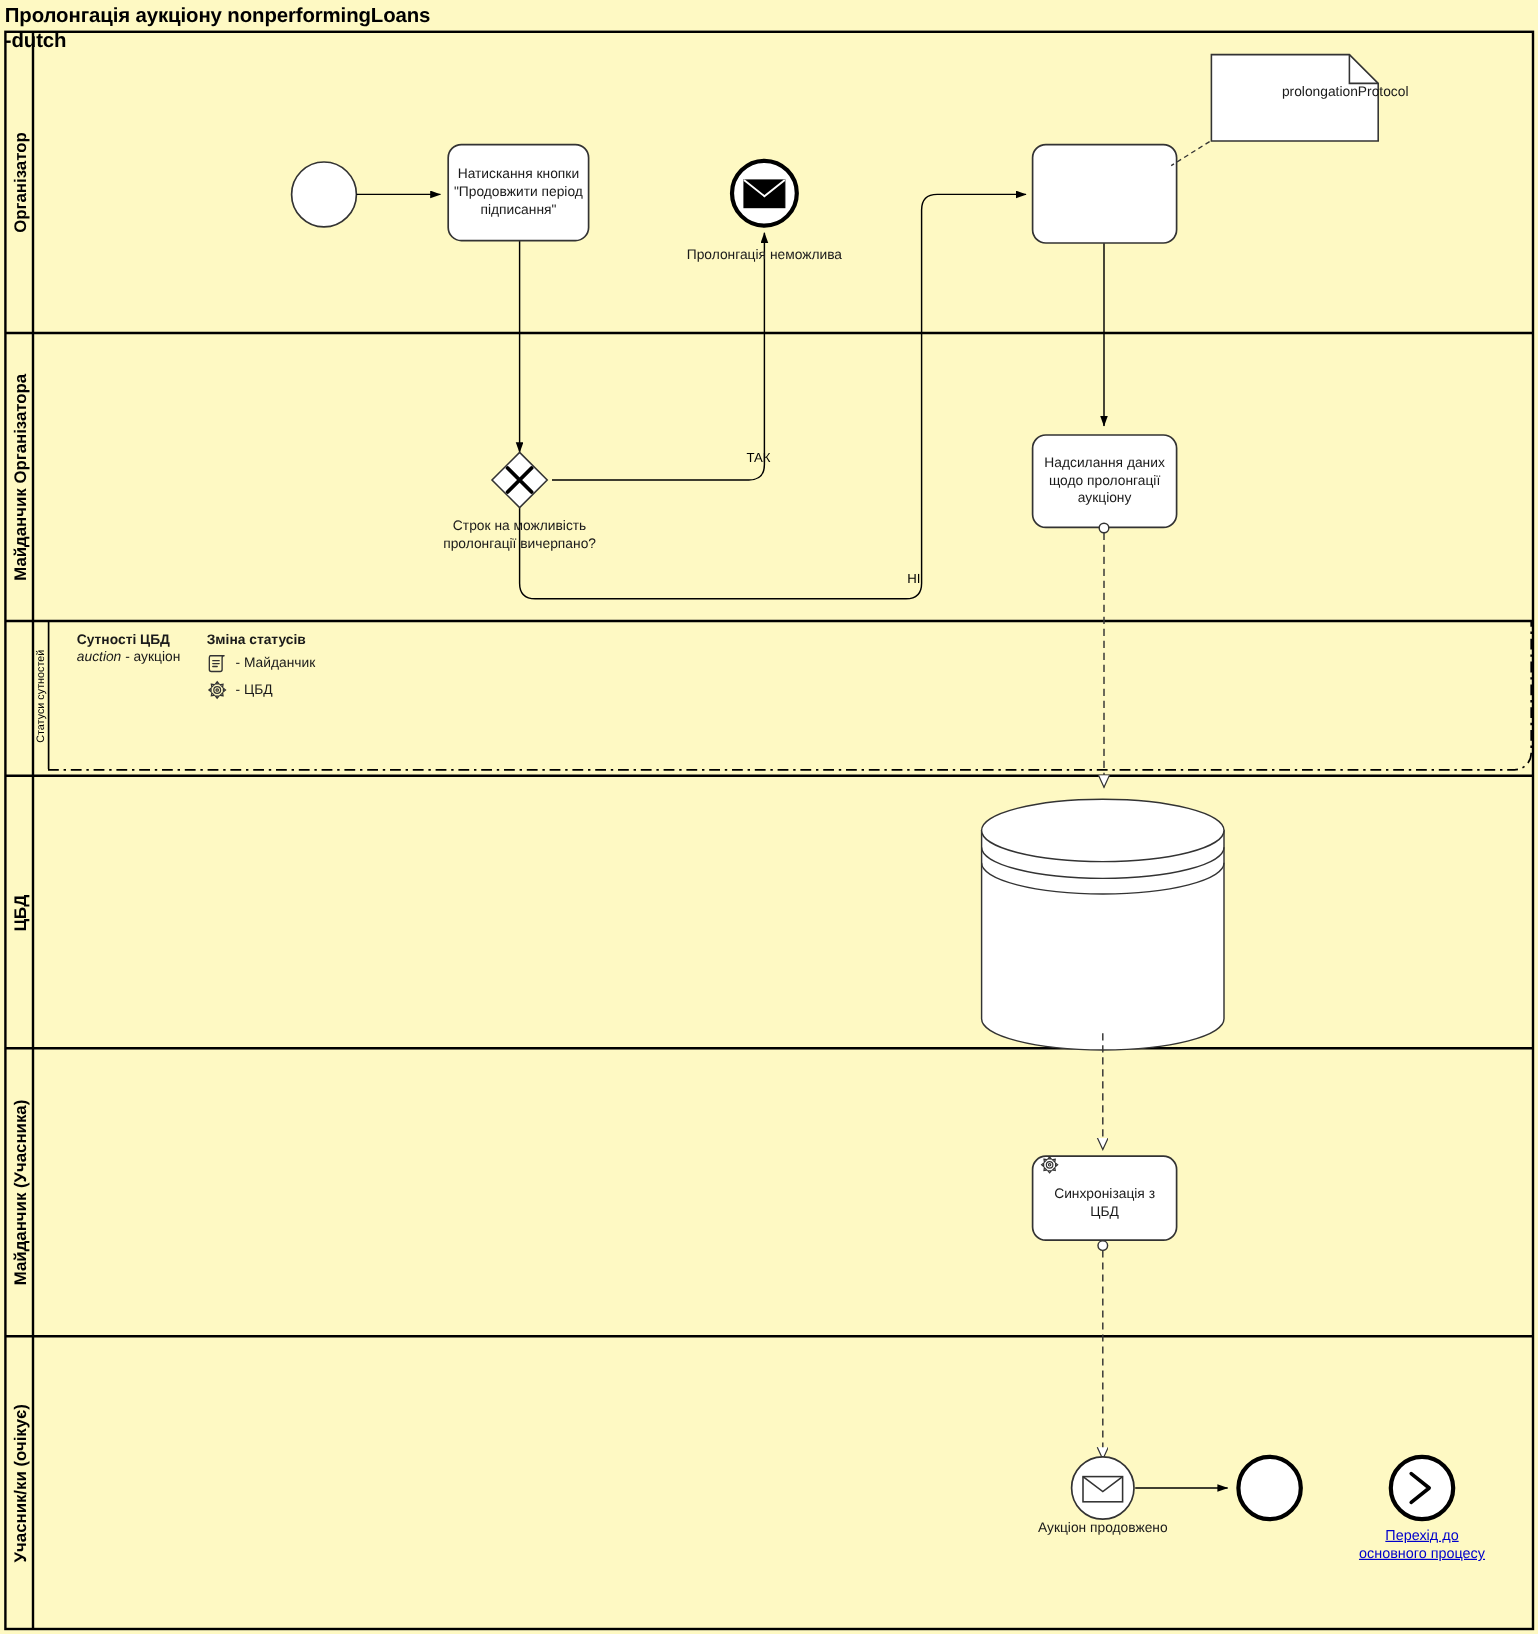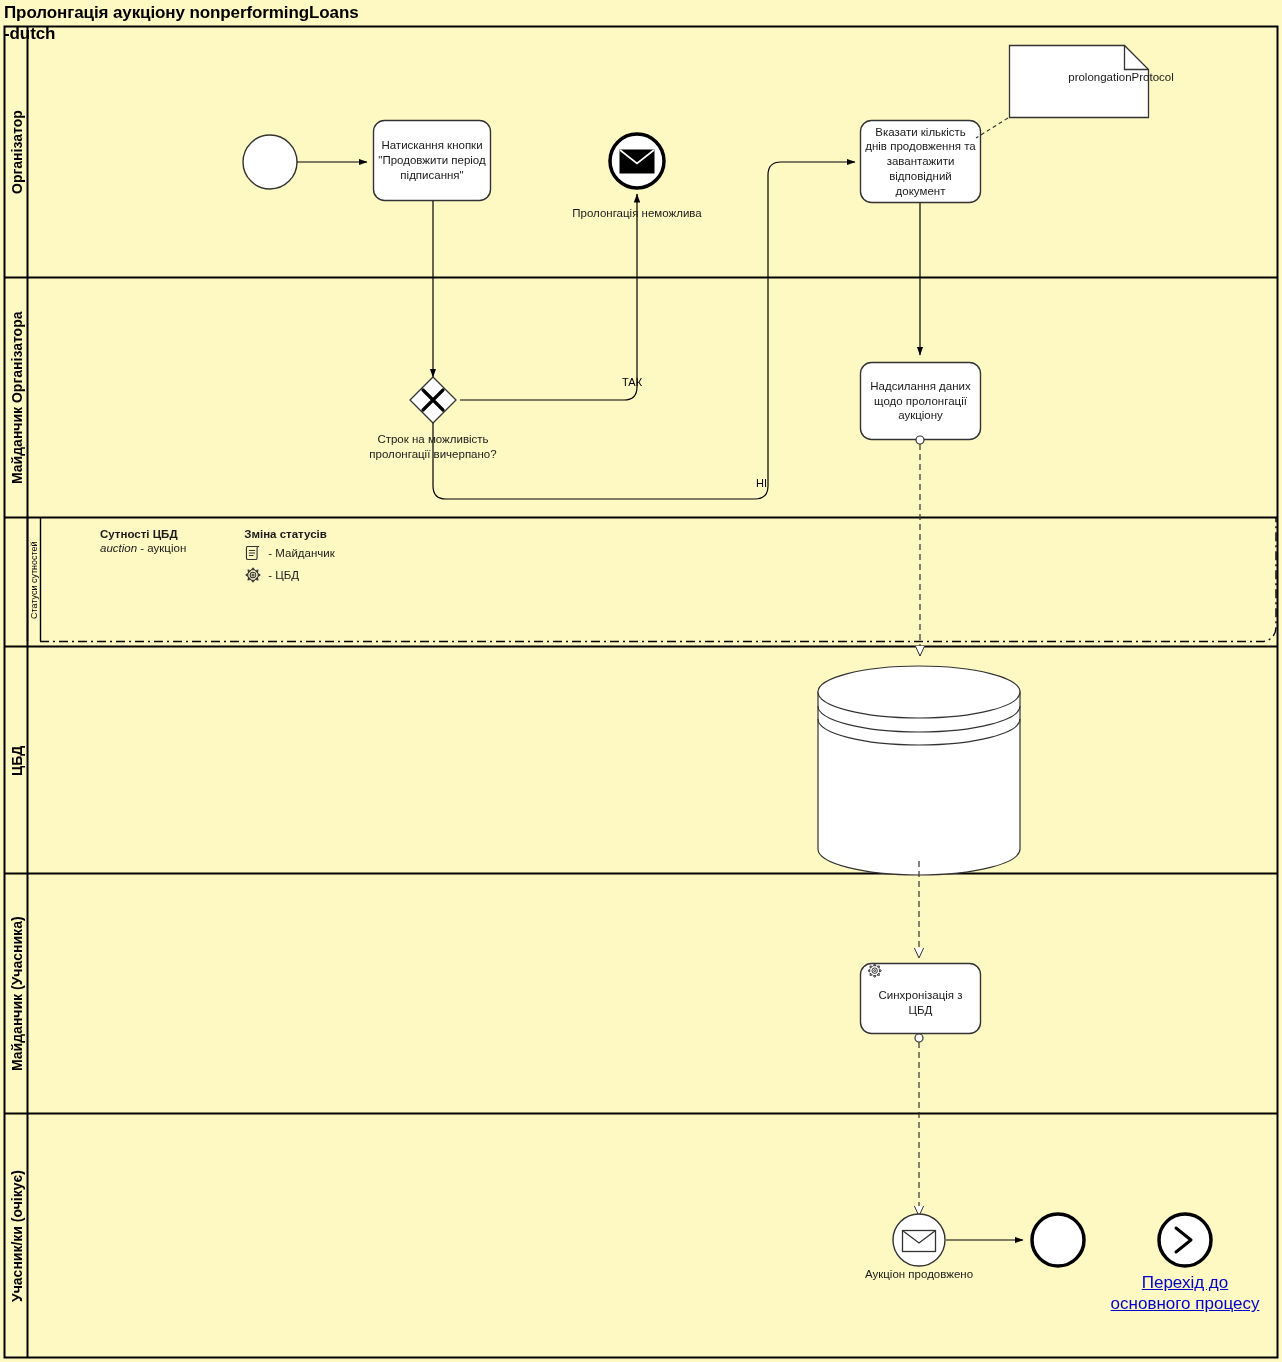--- a/index.html
+++ b/index.html
@@ -92,21 +92,21 @@
   #legend {
     position: absolute;
     left: 64px;
     top: 528px;
     font-size: 11.5px;
     color: #1a1a1a;
     display: flex;
     gap: 22px;
     align-items: flex-start;
   }
-  .legend-col { display: block; margin-left: 36px; }
+  .legend-col { display: block; }
   .legend-head {
     font-weight: bold;
     font-size: 11.5px;
     margin-bottom: 2px;
     white-space: nowrap;
   }
   .legend-sub {
     font-size: 11.5px;
     white-space: nowrap;
   }
@@ -116,21 +116,21 @@
     align-items: center;
     gap: 6px;
     height: 22px;
     white-space: nowrap;
   }
   .legend-row .lic { width: 18px; height: 18px; display:block; }
 
   
   .link-text {
     position: absolute;
-    font-size: 17px;
+    font-size: 12px;
     color: #0000cc;
     text-decoration: underline;
     text-align: center;
     line-height: 1.25;
     cursor: pointer;
   }
 
   
   #db-text {
     position: absolute;
@@ -271,29 +271,20 @@
   <div class="lane-label" style="left:5px; top:1114px; width:23px; height:244px;">Учасник/ки (очікує)</div>
 
   <div class="shape-text" style="left:376px; top:122px; width:112px; height:77px;">
     <div>
       <span>Натискання кнопки</span><br>
       <span>"Продовжити період</span><br>
       <span>підписання"</span>
     </div>
   </div>
 
-  <div class="shape-text" style="left:862px; top:122px; width:117px; height:79px;">
-    <div>
-      <span>Вказати кількість</span><br>
-      <span>днів продовження та</span><br>
-      <span>завантажити</span><br>
-      <span>відповідний</span><br>
-      <span>документ</span>
-    </div>
-  </div>
 
   <div class="shape-text" style="left:862px; top:364px; width:117px; height:74px;">
     <div>
       <span>Надсилання даних</span><br>
       <span>щодо пролонгації</span><br>
       <span>аукціону</span>
     </div>
   </div>
 
   <div class="shape-text" style="left:862px; top:975px; width:117px; height:56px;">

